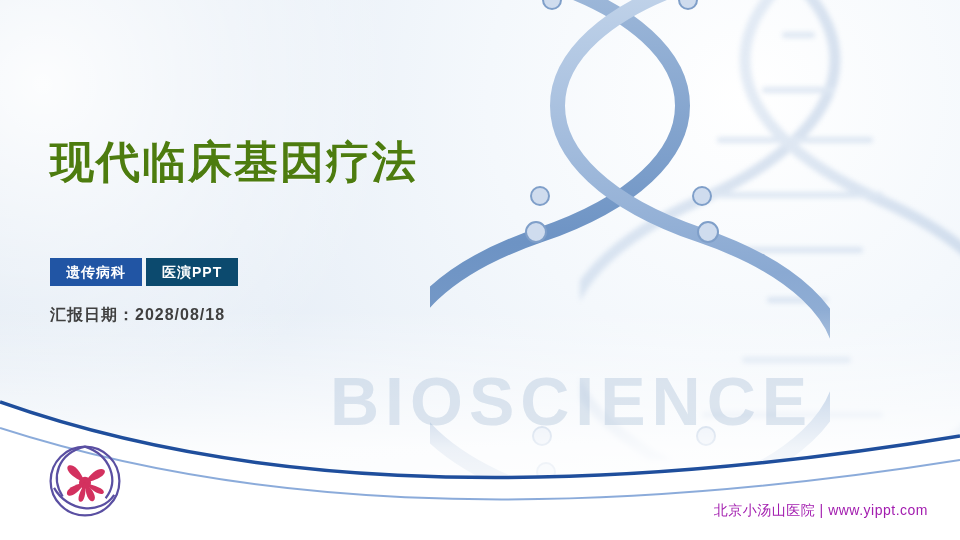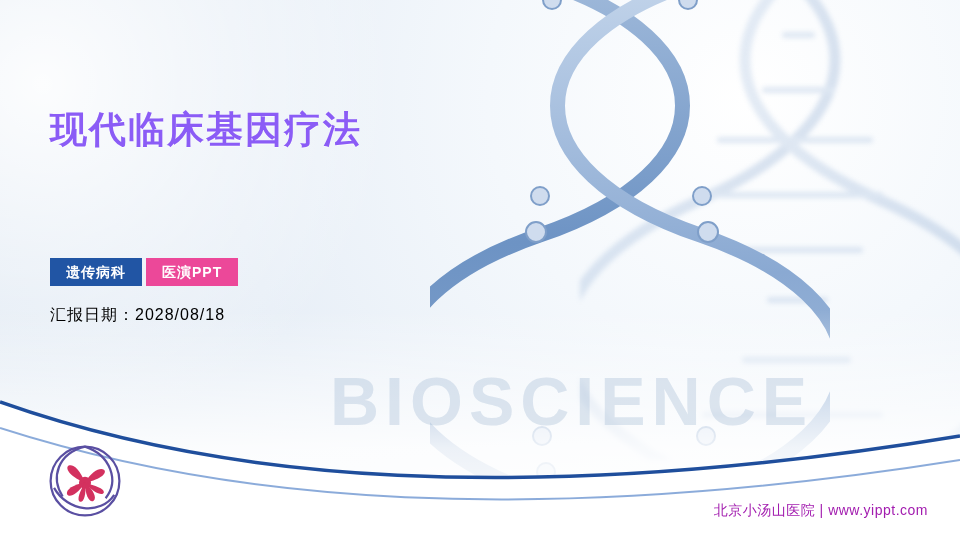--- a/index.html
+++ b/index.html
@@ -70,53 +70,55 @@
   }
 
   
   .title-block {
     position: absolute;
     left: 50px;
     top: 104px;
     width: 500px;
   }
   .title-line {
-    font-size: 37px;
+    font-size: 44px;
     font-weight: 700;
-    color: #8b5cf6;
+    color: #4d7c0f;
     letter-spacing: 2px;
     line-height: 1.38;
     text-shadow: 0 1px 0 rgba(255,255,255,0.6);
+    margin-top: 28px;
   }
   .tag-row {
     position: absolute;
     left: 50px;
     top: 258px;
     display: flex;
     gap: 4px;
   }
   .tag {
     color: #ffffff;
     font-size: 14px;
     font-weight: 700;
     letter-spacing: 1px;
     padding: 7px 16px;
     line-height: 1;
     display: inline-block;
   }
   .tag-blue { background: #2155a4; }
-  .tag-dark { background: #ec4899; }
+  .tag-dark { background: #0c4a6e; }
 
   .date-line {
     position: absolute;
     left: 50px;
     top: 305px;
     font-size: 16px;
-    color: #000000;
+    color: #404040;
     letter-spacing: 1px;
+    font-weight: bold;
   }
 
   
   .wave {
     position: absolute;
     left: 0;
     bottom: 0;
     width: 960px;
     height: 200px;
   }

